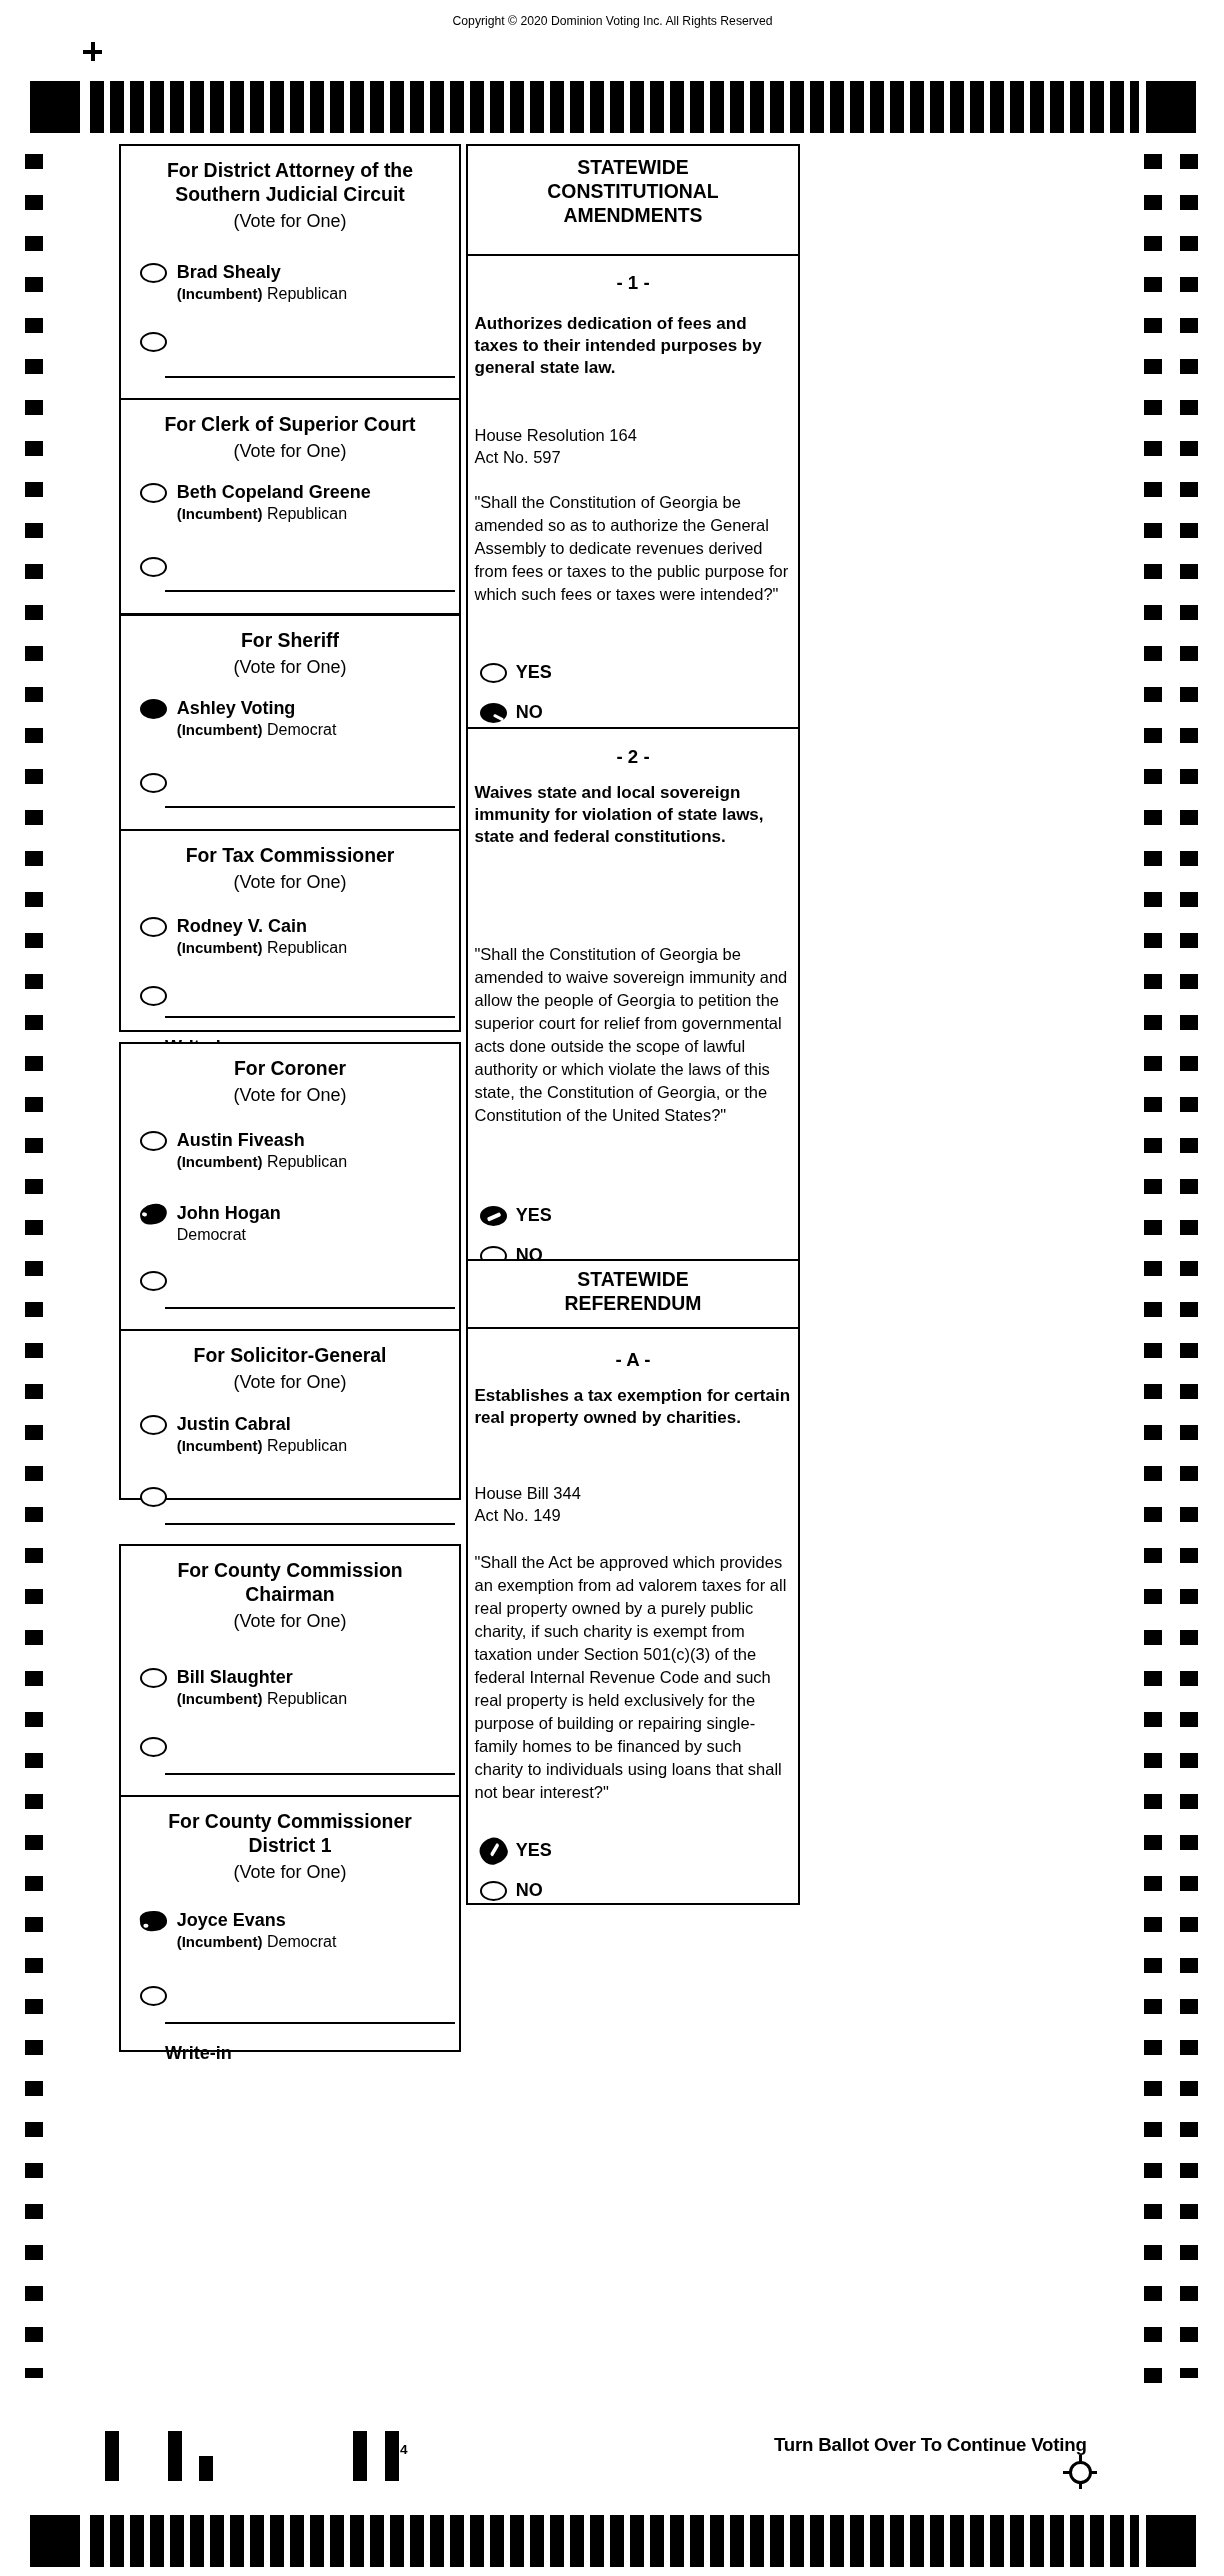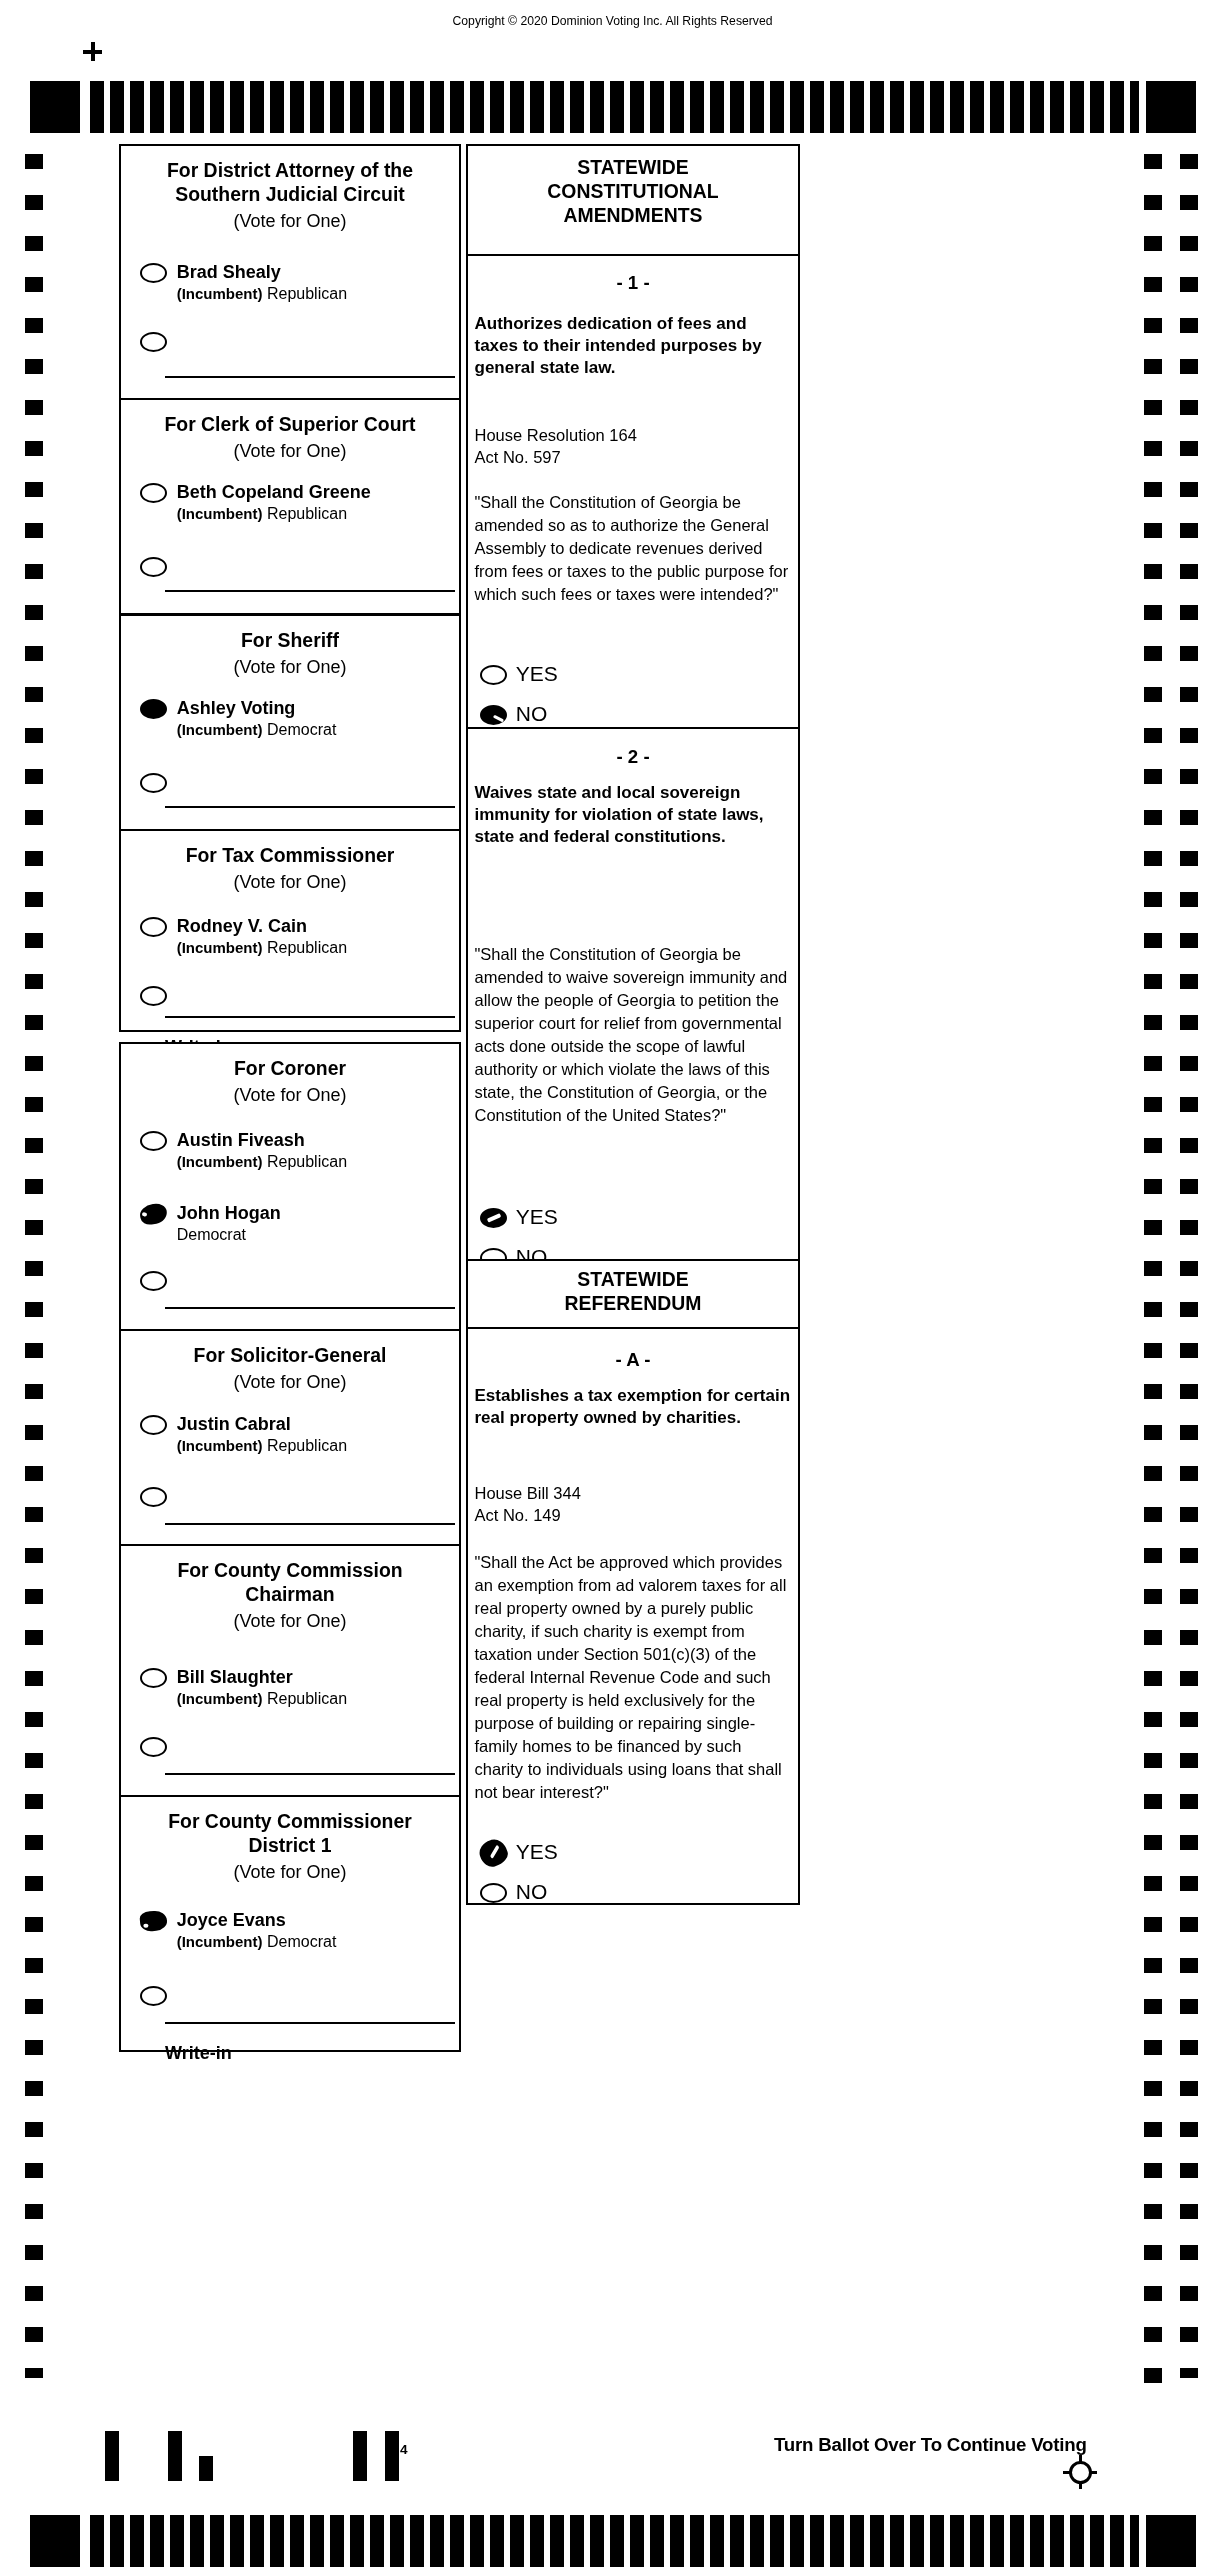--- a/index.html
+++ b/index.html
@@ -56,21 +56,21 @@
   .fill-f{transform:rotate(-17deg) scale(1.02,1.32);border-radius:55% 45% 60% 42%/48% 62% 40% 56%;}
   .fill-f::after{content:"";position:absolute;left:6.5px;top:5.7px;width:11.5px;height:2.9px;background:#fff;
     transform:rotate(-35deg);border-radius:1.4px;}
   
   .hdr{padding-top:8.6px;text-align:center;font-weight:bold;font-size:19.4px;line-height:24.4px;}
   .m-num{position:absolute;left:0;right:0;text-align:center;font-weight:bold;font-size:18.7px;}
   .m-summary{position:absolute;left:6.5px;right:7.2px;font-weight:bold;font-size:17px;line-height:22px;}
   .m-refs{position:absolute;left:6.5px;right:7.2px;font-size:16.5px;line-height:21.5px;}
   .m-question{position:absolute;left:6.5px;right:8.6px;font-size:16.5px;line-height:23px;}
   .opt{position:absolute;left:11.5px;display:flex;gap:9.3px;align-items:center;}
-  .opt-label{font-weight:normal;font-size:21px;}
+  .opt-label{font-weight:bold;font-size:18px;}
 </style>
 </head>
 <body>
 
 <div class="copyright">Copyright © 2020 Dominion Voting Inc. All Rights Reserved</div>
 <div class="plusmark" style="left:83px;top:42px;"></div>
 
 <div class="band-block" style="left:30px;top:81px;"></div>
 <div class="band-bars" style="left:90px;top:81px;width:1049px;"></div>
 <div class="band-block" style="left:1146px;top:81px;"></div>
@@ -190,21 +190,21 @@
       </span>
     </div>
     <div class="cand" style="top:226px;">
       <span class="bubble"></span>
     </div>
     <div class="writein" style="top:263px;">
       <span class="wlabel">Write-in</span>
     </div>
   </div>
 
-  <div class="bx" style="top:1329px;height:217px;">
+  <div class="bx" style="top:1329px;height:171px;">
     <div class="c-title">
       <div>For Solicitor-General</div>
 
       <div class="vote-for">(Vote for One)</div>
     </div>
     <div class="cand" style="top:83px;">
       <span class="bubble"></span>
       <span>
         <span class="cand-name">Justin Cabral</span><br>
         <span class="cand-sub"><b>(Incumbent)</b> <span>Republican</span></span>

